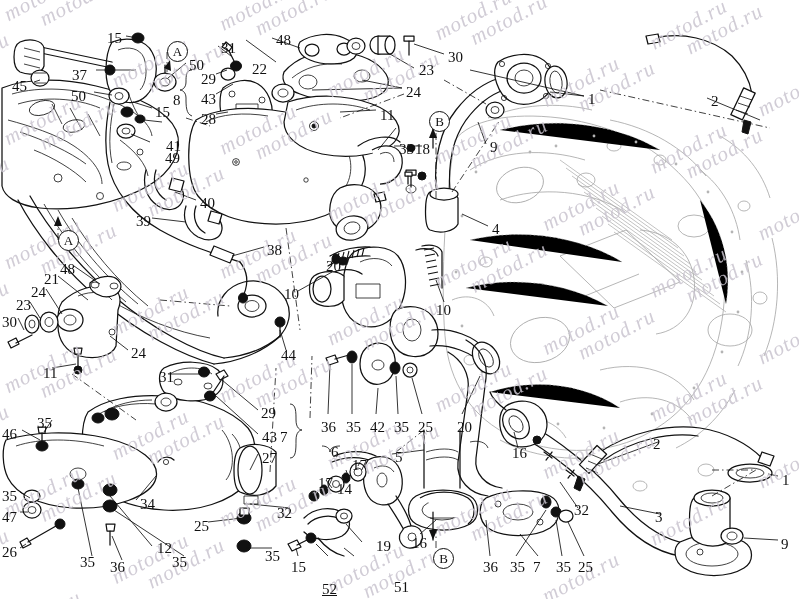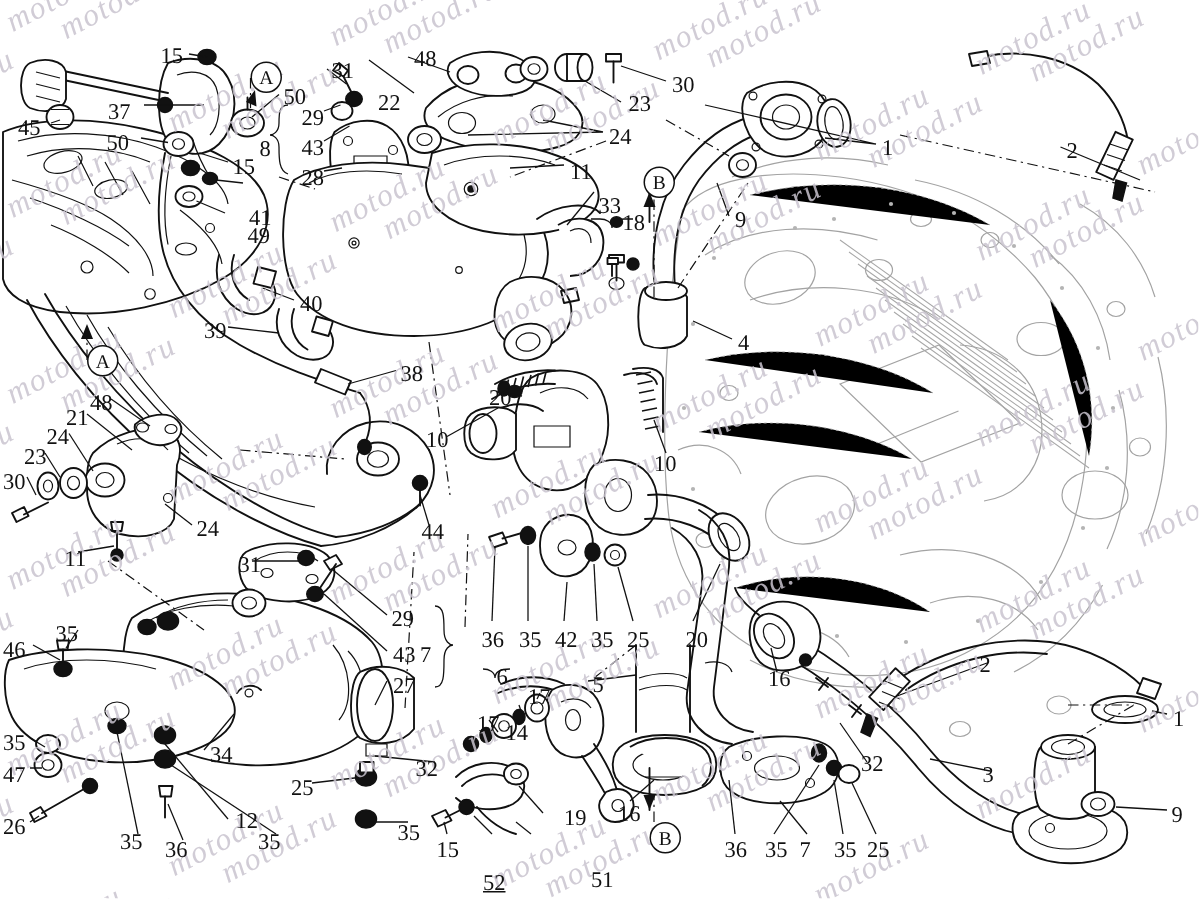--- a/index.html
+++ b/index.html
@@ -685,21 +685,21 @@
       <div class="lb" style="left: 201px; top: 72px;">29</div>
       <div class="lb" style="left: 201px; top: 92px;">43</div>
       <div class="lb" style="left: 201px; top: 112px;">28</div>
       <div class="lb" style="left: 221px; top: 41px;">31</div>
       <div class="lb" style="left: 252px; top: 34px; margin-top: 28px;">22</div>
       <div class="lb" style="left: 276px; top: 33px;">48</div>
       <div class="lb" style="left: 419px; top: 63px;">23</div>
       <div class="lb" style="left: 406px; top: 85px;">24</div>
       <div class="lb" style="left: 448px; top: 50px;">30</div>
       <div class="lb" style="left: 380px; top: 108px;">11</div>
-      <div class="lb" style="left: 399px; top: 131px;">33</div>
+      <div class="lb" style="left: 399px; top: 142px;">33</div>
       <div class="lb" style="left: 588px; top: 92px;">1</div>
       <div class="lb" style="left: 711px; top: 94px;">2</div>
       <div class="lb" style="left: 490px; top: 140px;">9</div>
       <div class="lb" style="left: 415px; top: 142px;">18</div>
       <div class="lb" style="left: 492px; top: 222px;">4</div>
       <div class="lb" style="left: 200px; top: 196px;">40</div>
       <div class="lb" style="left: 136px; top: 214px;">39</div>
       <div class="lb" style="left: 267px; top: 243px;">38</div>
       <div class="lb" style="left: 326px; top: 259px;">20</div>
       <div class="lb" style="left: 284px; top: 287px;">10</div>

